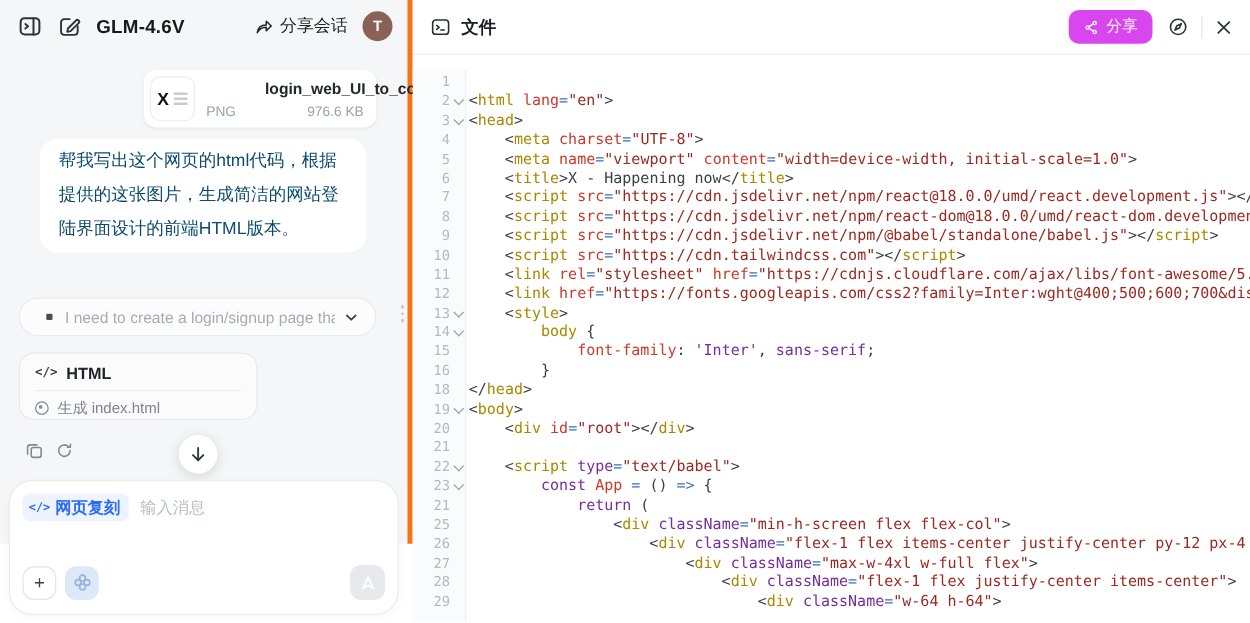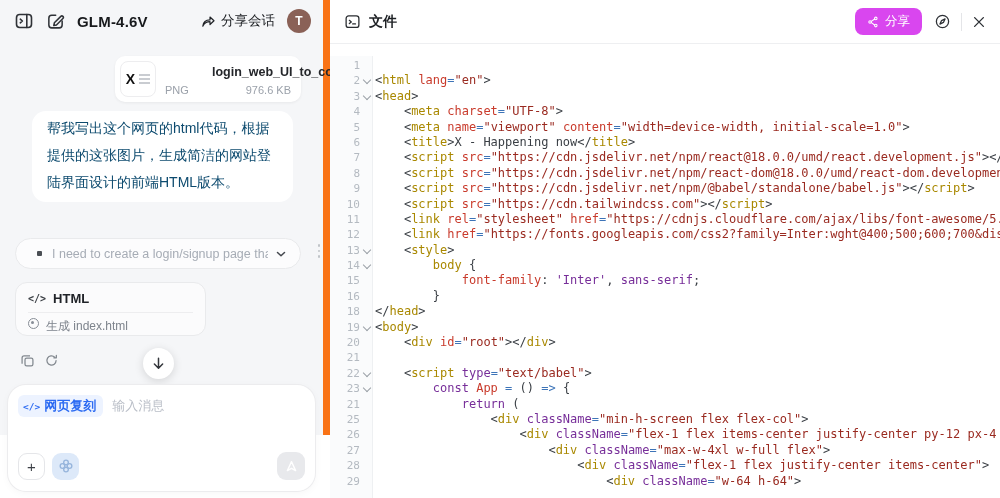--- a/index.html
+++ b/index.html
@@ -2,21 +2,21 @@
 <html><head>
 <meta charset="utf-8">
 <style>
   * { margin:0; padding:0; box-sizing:border-box; }
   html,body { width:1000px; height:498px; overflow:hidden; background:#fff;
     font-family:"Liberation Sans","DejaVu Sans",sans-serif; }
   .app { display:flex; width:1000px; height:498px; }
 
   
   .chat { position:relative; width:330px; height:435px; background:#f5f6f8;
-    border-right:7px solid #f97316; flex:none; }
+    border-right:4px solid #f97316; flex:none; }
   .topbar { position:absolute; top:8px; left:14px; right:12px; height:26px;
     display:flex; align-items:center; }
   .icon-btn { display:inline-flex; align-items:center; justify-content:center; color:#2f3237; cursor:pointer; }
   .chat-title { font-size:15px; font-weight:700; color:#17191c; margin-left:12px; letter-spacing:.2px; }
   .top-spacer { flex:1; }
   .share-chat { display:flex; align-items:center; gap:5px; color:#202327; font-size:13.5px; margin-right:12px; cursor:pointer; }
   .avatar { width:24px; height:24px; border-radius:50%; background:#8a6157; color:#fff;
     font-size:12px; font-weight:700; display:flex; align-items:center; justify-content:center; }
 
   .file-card { position:absolute; left:115px; top:56px; width:186px; height:46px; background:#fff;
@@ -37,21 +37,21 @@
   .plan-dot { width:5px; height:5px; border-radius:1px; background:#4a4e54; margin:0 10px 0 9px; flex:none; }
   .plan-text { flex:1; font-size:12.5px; color:#a6acb5; white-space:nowrap; overflow:hidden; }
   .plan-chev { color:#44484e; margin-left:6px; display:flex; }
 
   .artifact { position:absolute; left:15px; top:282px; width:191px; height:54px; border-radius:12px;
     background:#fbfbfc; border:1px solid #e9eaec; padding:7px 12px 6px; cursor:pointer; }
   .artifact-head { display:flex; align-items:center; gap:7px; height:17px; }
   .artifact-code-ic { font-size:10px; font-weight:800; color:#3c4046; font-family:"DejaVu Sans Mono",monospace; }
   .artifact-title { font-size:13px; font-weight:700; color:#202328; }
   .artifact-div { height:1px; background:#ededef; margin:5px 0 5px; }
-  .artifact-status { display:flex; align-items:flex-start; gap:7px; font-size:12px; color:#7d838c; }
+  .artifact-status { display:flex; align-items:center; gap:7px; font-size:12px; color:#7d838c; }
   .status-ic { width:11px; height:11px; border:1.4px solid #878d96; border-radius:50%; position:relative; flex:none; }
   .status-ic::after { content:''; position:absolute; left:2.3px; top:2.3px; width:3px; height:3px; border-radius:50%; background:#878d96; }
 
   .msg-actions { position:absolute; left:20px; top:353px; display:flex; gap:9px; color:#82888f; }
   .scroll-btn { position:absolute; left:143px; top:348px; width:31px; height:31px; border-radius:50%;
     background:#fff; box-shadow:0 2px 10px rgba(0,0,0,.14); display:flex; align-items:center; justify-content:center;
     color:#33363b; cursor:pointer; }
 
   .composer { position:absolute; left:8px; right:8px; top:385px; height:106px; background:#fff; border-radius:18px;
     box-shadow:0 0 0 1px #ececee, 0 2px 8px rgba(0,0,0,.04); }

